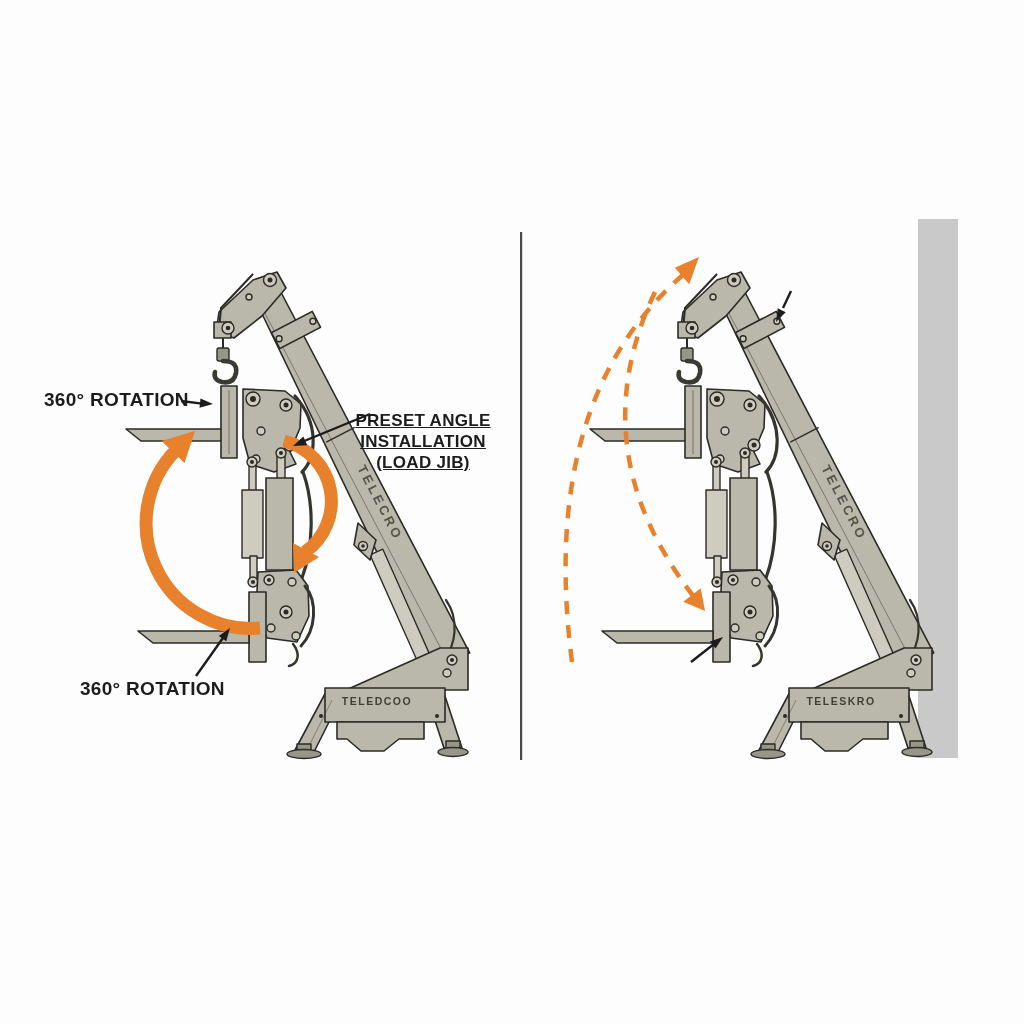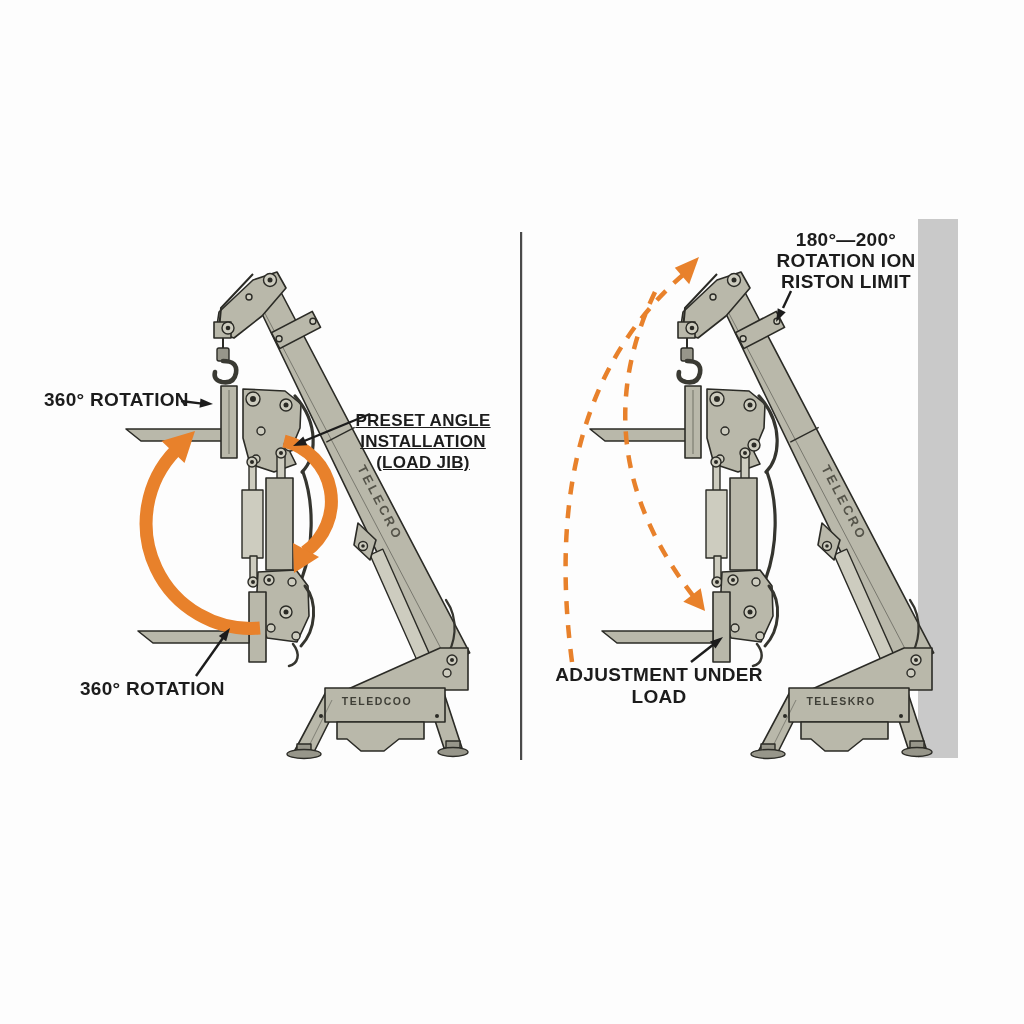--- a/index.html
+++ b/index.html
@@ -177,23 +177,17 @@
   <div class="label" style="left:44px;top:389px;font-size:19px;">360° ROTATION</div>
 
   <div class="label center" style="left:352px;top:410px;width:142px;font-size:17px;line-height:21px;text-decoration:underline;">
     <div>PRESET ANGLE</div>
     <div>INSTALLATION</div>
     <div>(LOAD JIB)</div>
   </div>
 
   <div class="label" style="left:80px;top:678px;font-size:19px;">360° ROTATION</div>
 
-  <div class="label center" style="left:770px;top:229px;width:152px;font-size:19px;line-height:21px;">
-    <div>180°—200°</div>
-    <div>ROTATION ION</div>
-    <div>RISTON LIMIT</div>
-  </div>
 
   <div class="label center" style="left:543px;top:664px;width:232px;font-size:19px;line-height:22px;">
-    <div>ADJUSTMENT UNDER LOAD</div>
   </div>
 
 </div>
 
 </body></html>

